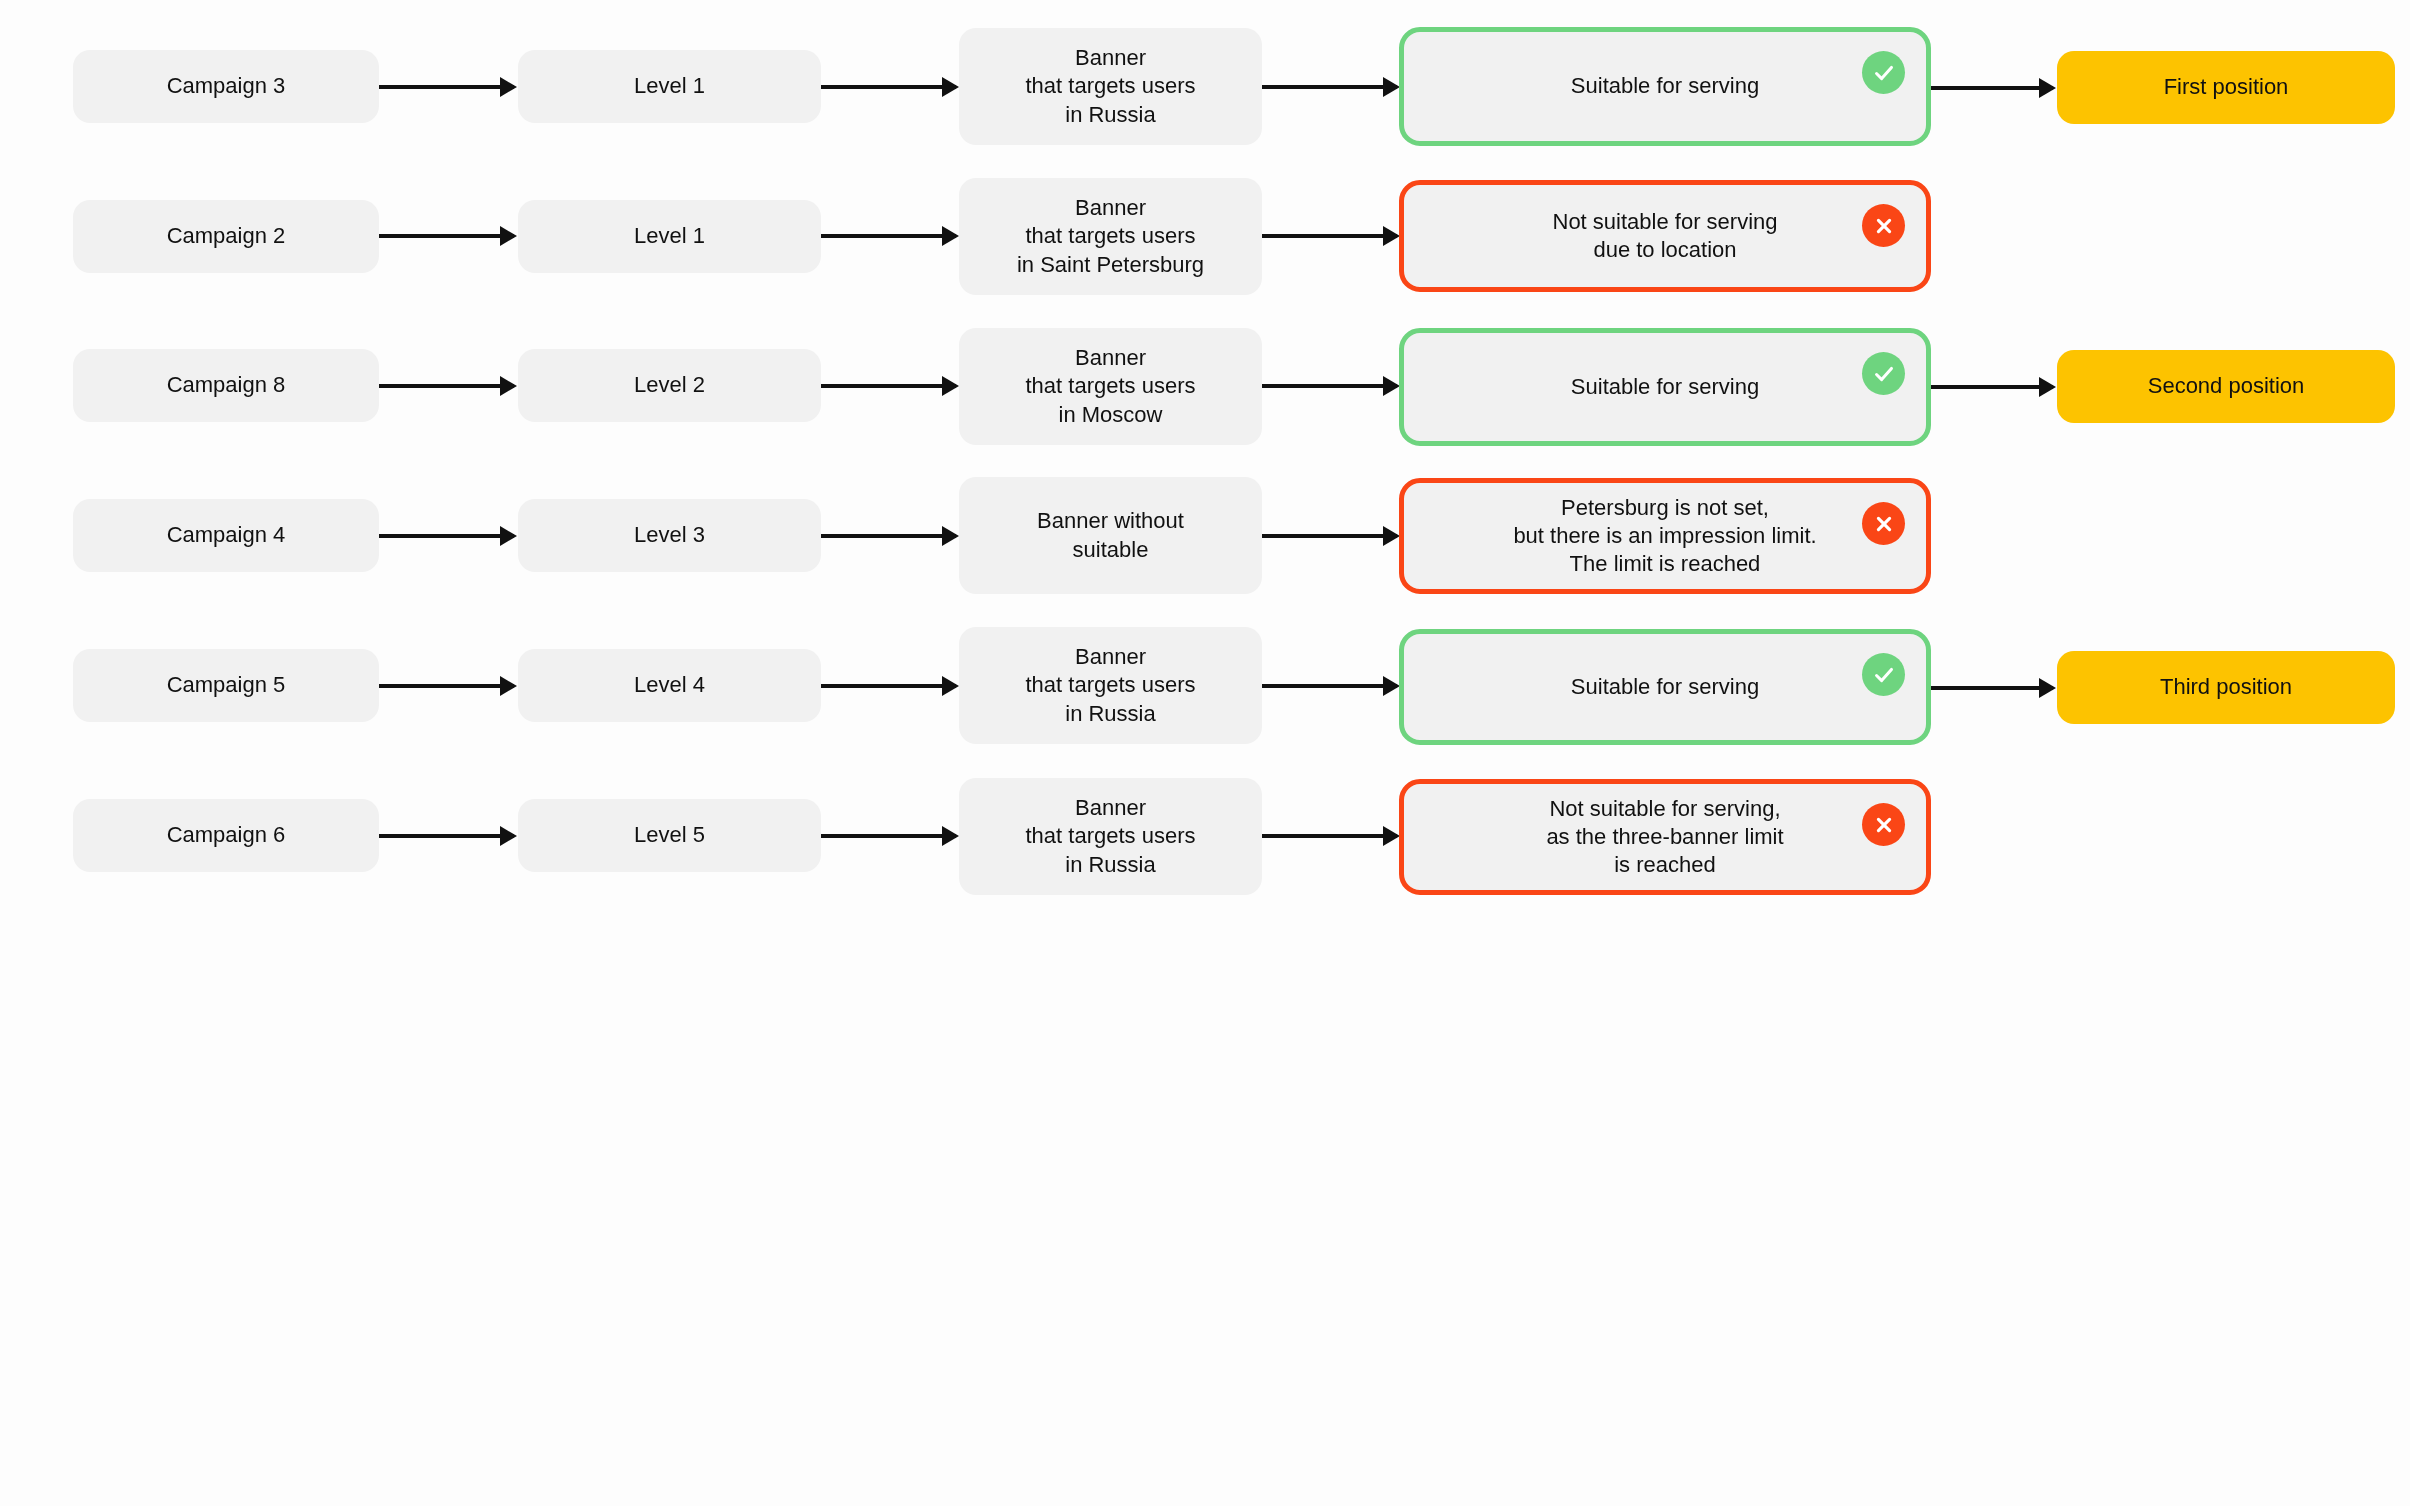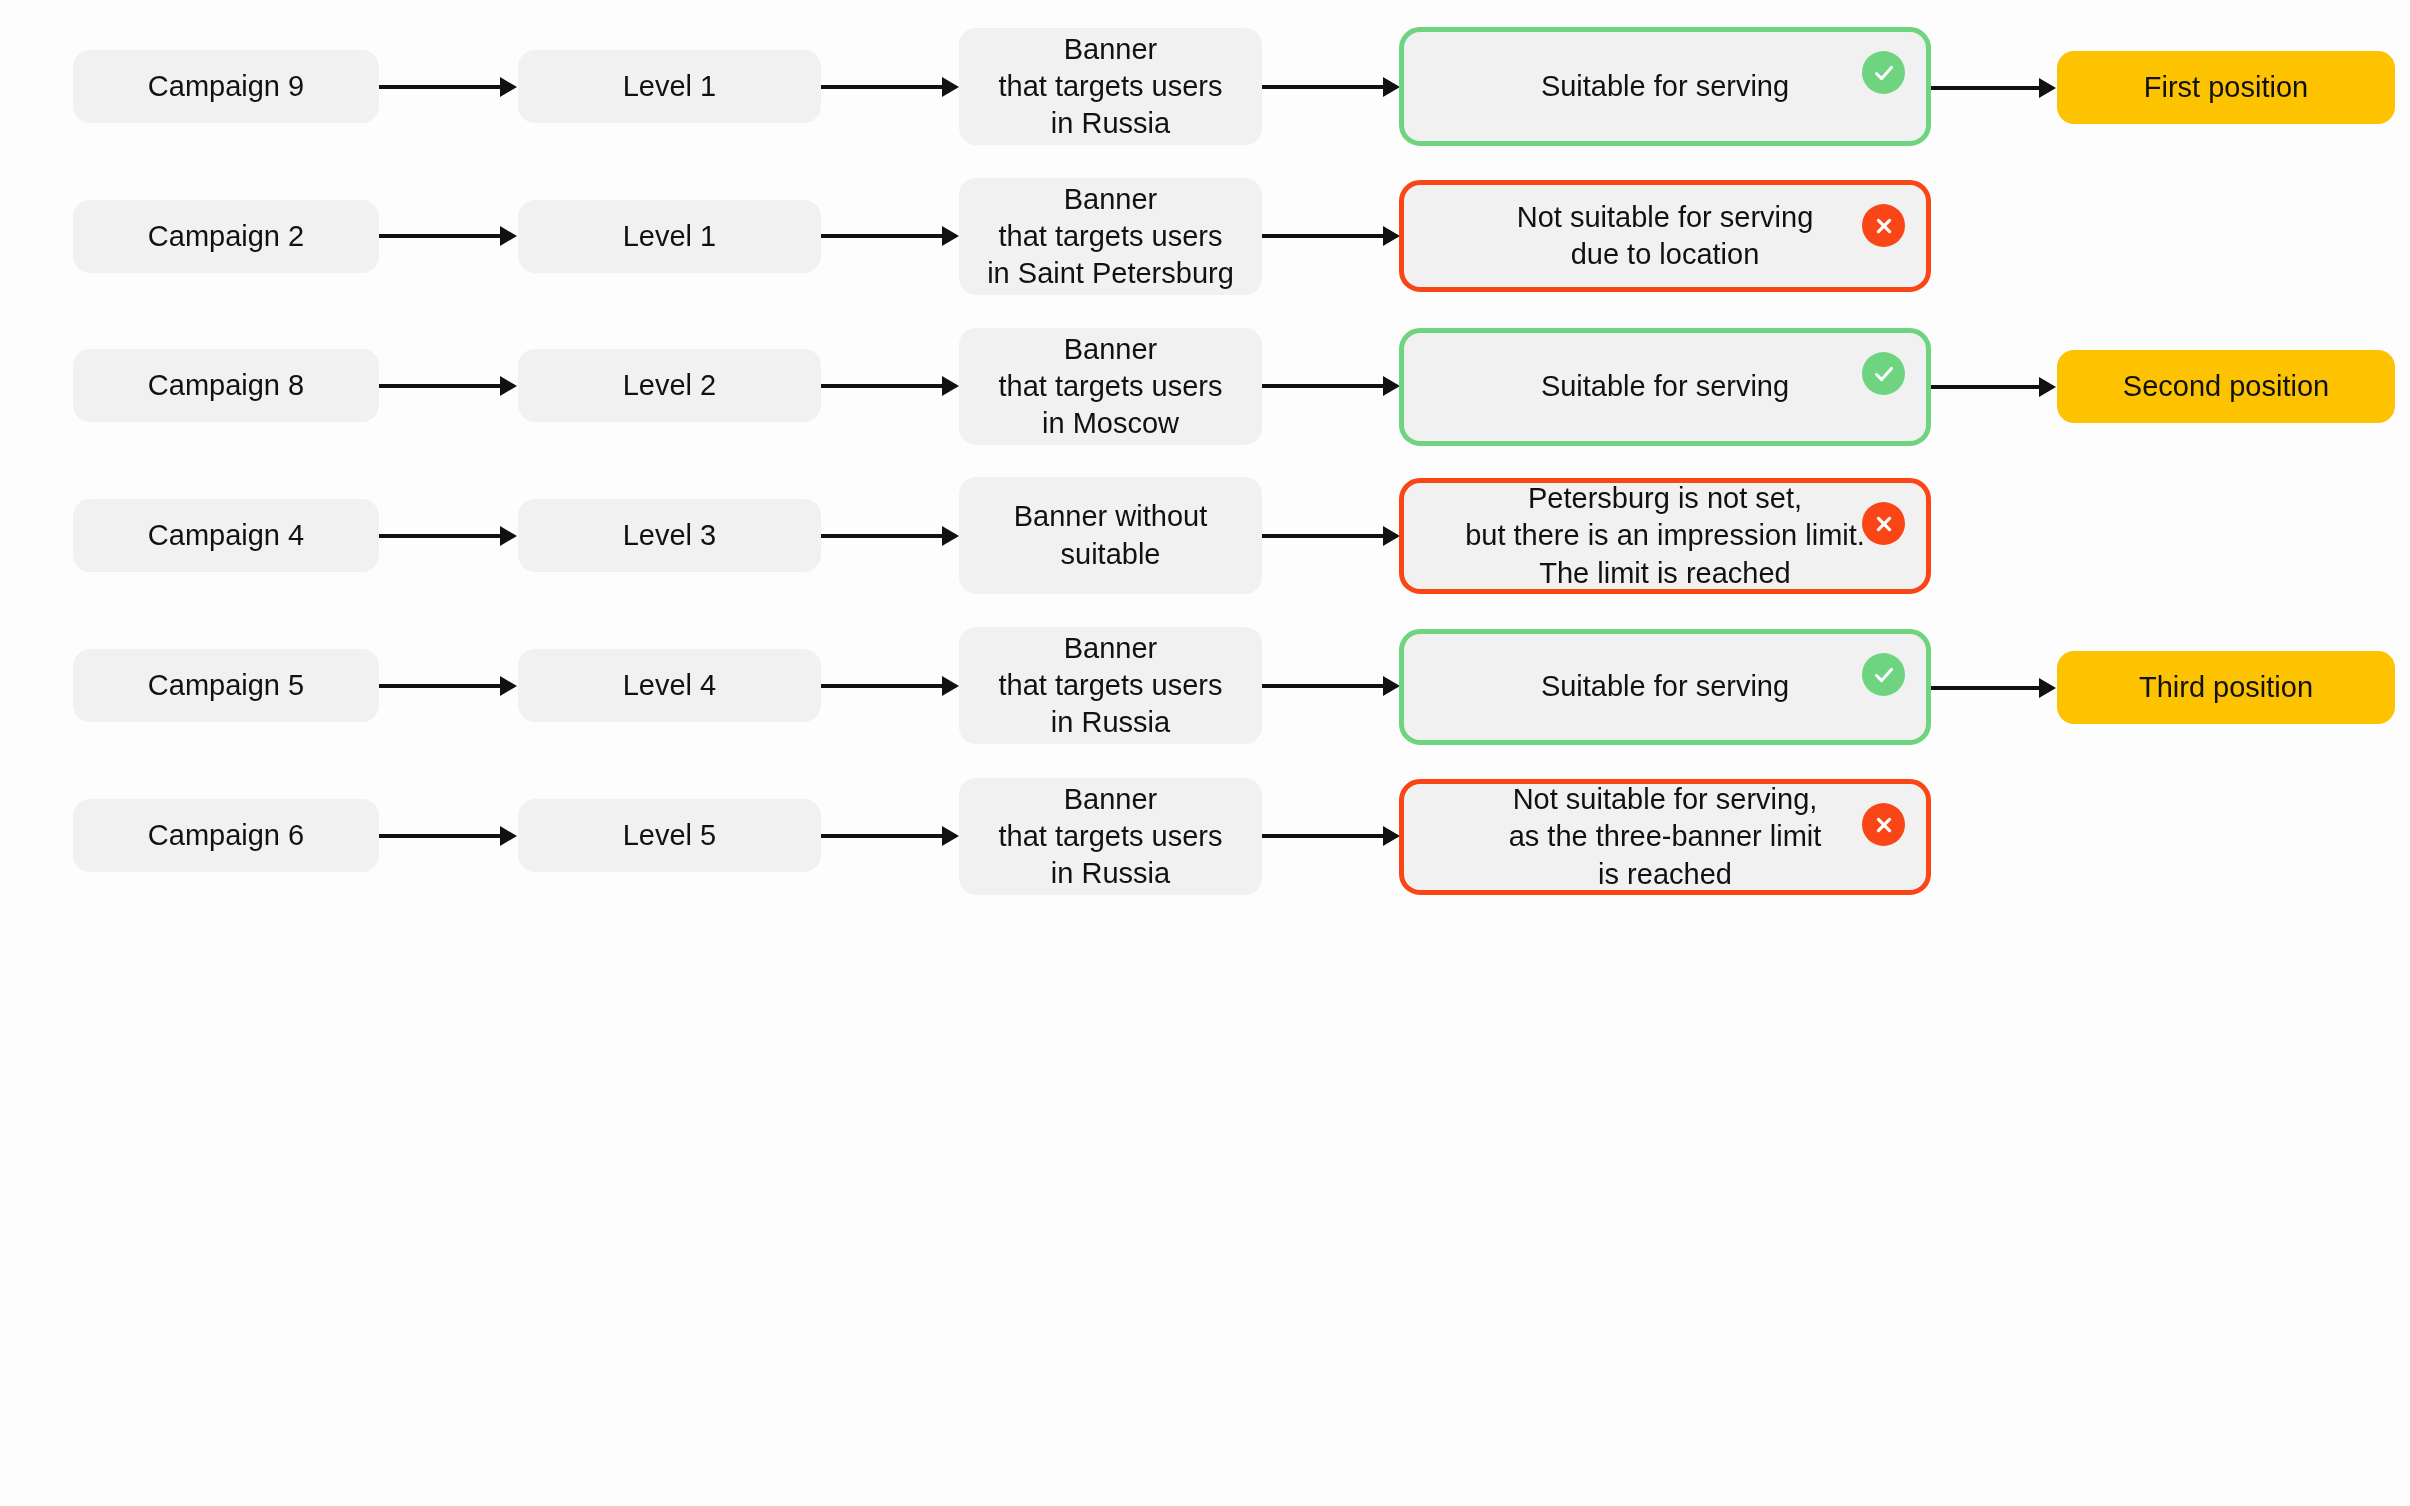--- a/index.html
+++ b/index.html
@@ -32,21 +32,21 @@
   .box {
     position: absolute;
     background: #f1f1f1;
     border-radius: 17px;
     box-sizing: border-box;
     display: flex;
     align-items: center;
     justify-content: center;
     text-align: center;
     color: #111111;
-    font-size: 29px;
+    font-size: 22px;
     line-height: 1.28;
     padding: 5.6px 13px;
   }
 
   .box.campaign {
     left: 73px;
     width: 306px;
   }
 
   .box.level {
@@ -117,21 +117,21 @@
   .a2 { left: 821px;  width: 135px; }
   .a3 { left: 1262px; width: 135px; }
   .a4 { left: 1931px; width: 122px; }
 </style>
 </head>
 <body>
 
 <div id="flow">
     <div class="row" style="top: 0px; height: 1507px; pointer-events: none;">
       <div class="box campaign" style="top: 50px; height: 73px; pointer-events: auto;">
-        <span>Campaign 9</span>
+        <span>Campaign 3</span>
       </div>
       <div class="arrow a1" style="top: 85px;"></div>
       <div class="box level" style="top: 50px; height: 73px; pointer-events: auto;">
         <span>Level 1</span>
       </div>
       <div class="arrow a2" style="top: 85px;"></div>
       <div class="box banner" style="top: 28px; height: 117px; pointer-events: auto;">
         <div>
           <div>Banner</div>
           <div>that targets users</div>

